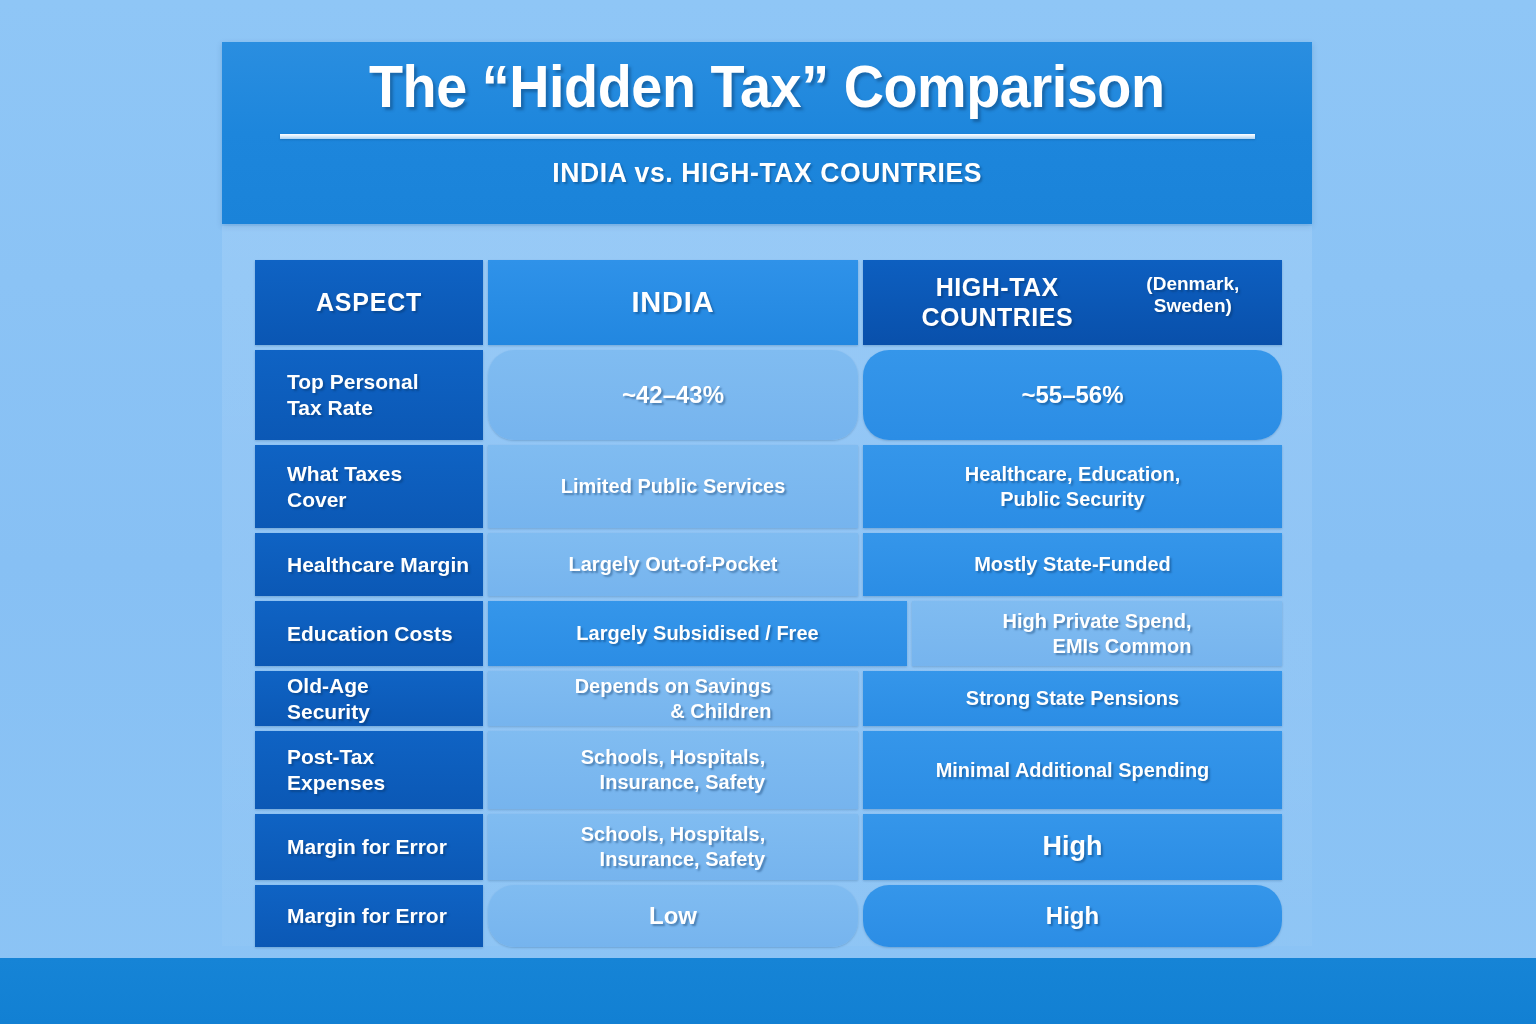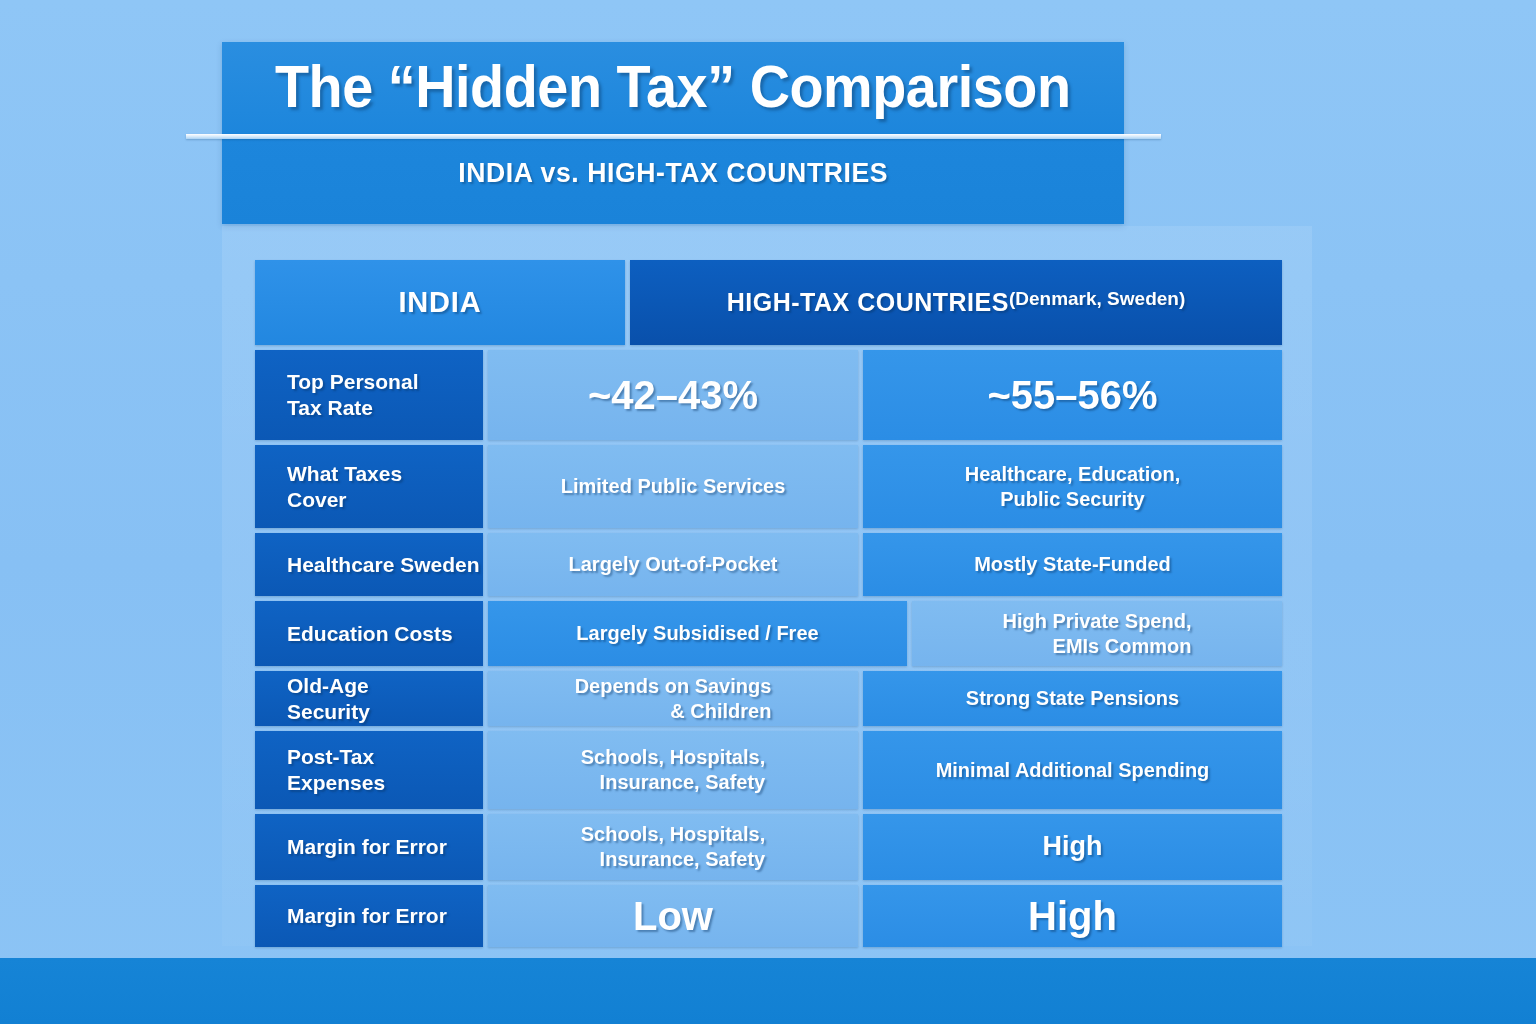--- a/index.html
+++ b/index.html
@@ -24,21 +24,21 @@
   
   .bottom-strip{
     position:absolute;
     left:0; right:0; top:958px; bottom:0;
     background:linear-gradient(180deg,#1684d6 0%, #1280d3 100%);
   }
 
   
   .header-banner{
     position:absolute;
-    left:222px; top:42px; width:902px; height:182px;
+    left:222px; top:42px; width:1090px; height:182px;
     background:linear-gradient(180deg,#2a8ee0 0%, #1d86dc 50%, #1a83d9 100%);
     box-shadow:0 2px 6px rgba(10,60,110,.18);
     display:flex; flex-direction:column;
     align-items:center; justify-content:flex-start;
     padding-top:6px;
   }
   .main-title{
     font-size:60px;
     font-weight:bold;
     color:#ffffff;
@@ -123,41 +123,42 @@
     background:linear-gradient(180deg,#80bcf1 0%, #76b4ee 100%);
     font-size:20px; font-weight:bold; line-height:1.25;
   }
   .body-row .c-high{
     background:linear-gradient(180deg,#3596ea 0%, #2b8de5 100%);
     font-size:20px; font-weight:bold; line-height:1.25;
   }
 
   
   .body-row.big .c-india,
-  .body-row.big .c-high{ font-size:40px; }
+  .body-row.big .c-high{ font-size:24px;border-radius:26px; }
   .body-row.big-right .c-high{ font-size:27px; }
 
   .multi{ white-space:pre-line; }
 </style>
 </head>
 <body>
 
 <div class="page-bg"></div>
 
 <div class="header-banner">
   <div class="main-title">The “Hidden Tax” Comparison</div>
   <div class="title-divider"></div>
   <div class="subtitle">INDIA vs. HIGH-TAX COUNTRIES</div>
 </div>
 
 <div class="table-panel"></div>
 
 <div class="cmp-table">
 
   <div class="row hdr">
+    <div class="cell c-aspect">ASPECT</div>
     <div class="cell c-india">INDIA</div>
     <div class="cell c-high">
       <span class="hdr-high-wrap">
         <span class="hdr-high-main">HIGH-TAX COUNTRIES</span>
         <span class="hdr-high-sub">(Denmark, Sweden)</span>
       </span>
     </div>
   </div>
 
   <div class="row body-row big" style="height:90px">
@@ -169,21 +170,21 @@
 
   <div class="row body-row" style="height:83px">
     <div class="cell c-aspect multi">What Taxes
 Cover</div>
     <div class="cell c-india multi">Limited Public Services</div>
     <div class="cell c-high multi">Healthcare, Education,
 Public Security</div>
   </div>
 
   <div class="row body-row" style="height:63px">
-    <div class="cell c-aspect multi">Healthcare Sweden</div>
+    <div class="cell c-aspect multi">Healthcare Margin</div>
     <div class="cell c-india multi">Largely Out-of-Pocket</div>
     <div class="cell c-high multi">Mostly State-Funded</div>
   </div>
 
   <div class="row body-row" style="height:65px">
     <div class="cell c-aspect multi">Education Costs</div>
     <div class="cell c-high multi">Largely Subsidised / Free</div>
     <div class="cell c-india multi">High Private Spend,
 EMIs Common</div>
   </div>

